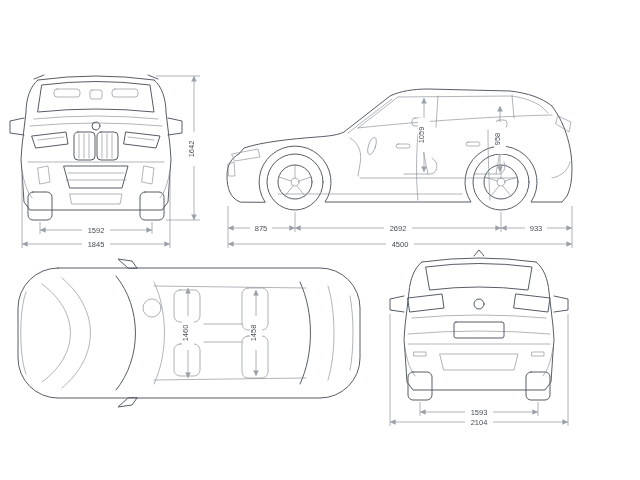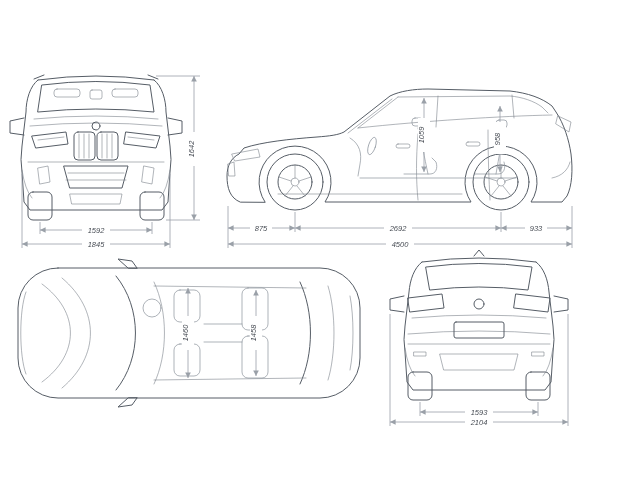--- a/index.html
+++ b/index.html
@@ -1,17 +1,17 @@
 <!DOCTYPE html>
 <html><head>
 <meta charset="utf-8">
 <style>
   html,body{margin:0;padding:0;background:#ffffff;}
   .stage{position:relative;width:640px;height:480px;background:#fff;overflow:hidden;
-         font-family:"Liberation Sans",sans-serif;font-style:italic;}
+         font-family:"Liberation Sans",sans-serif;}
   .stage svg{position:absolute;overflow:visible;}
   
   .car path,.car rect,.car circle,.car ellipse,.car line{
     fill:none;stroke:#565d66;stroke-width:1;stroke-linejoin:round;stroke-linecap:round;}
   .car .thin{stroke-width:.6;stroke:#7c838c;}
   .car .in{stroke-width:.7;stroke:#8b929b;}
   
   .dims line,.dims path{stroke:#9aa0a8;stroke-width:.8;fill:none;stroke-linecap:butt;}
   .dims .lbl-bg{fill:#ffffff;stroke:none;}
   .dims text{fill:#474c54;font-size:7.5px;text-anchor:middle;

